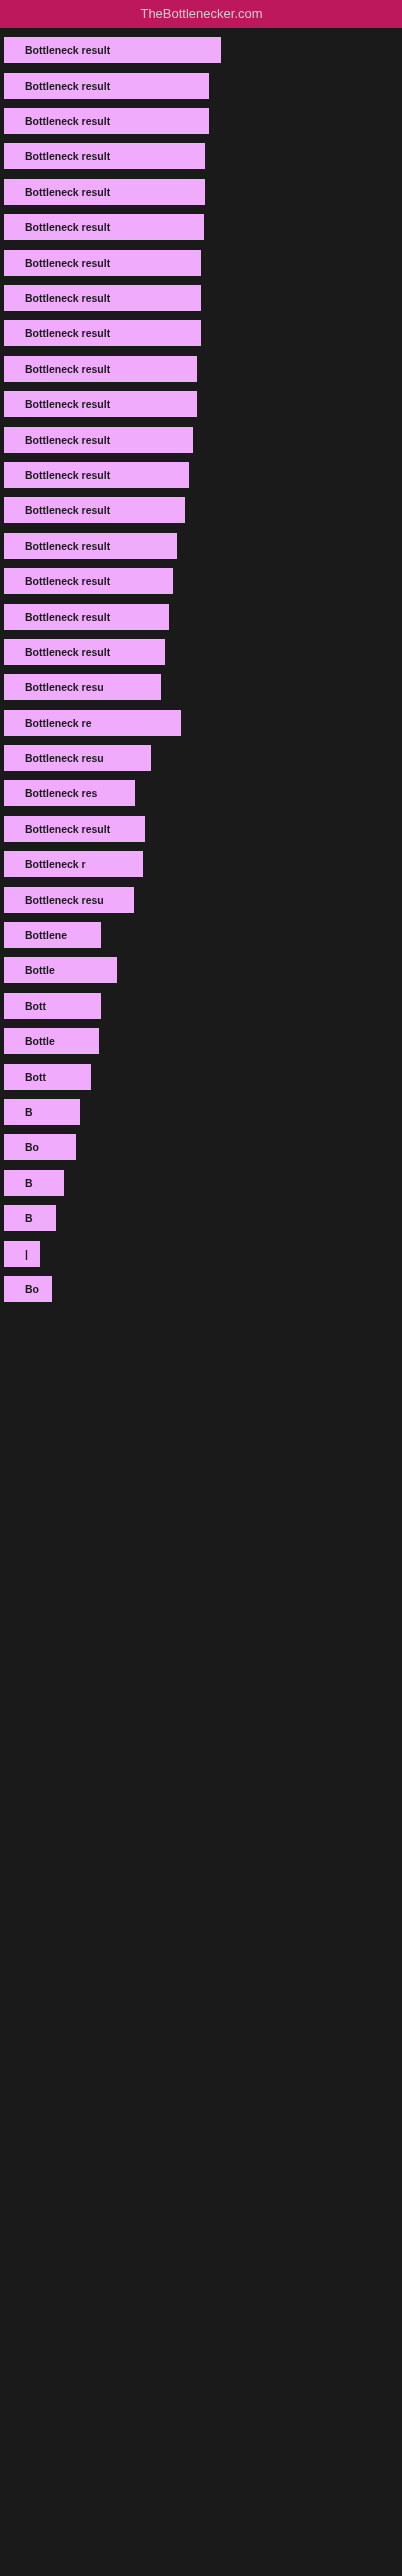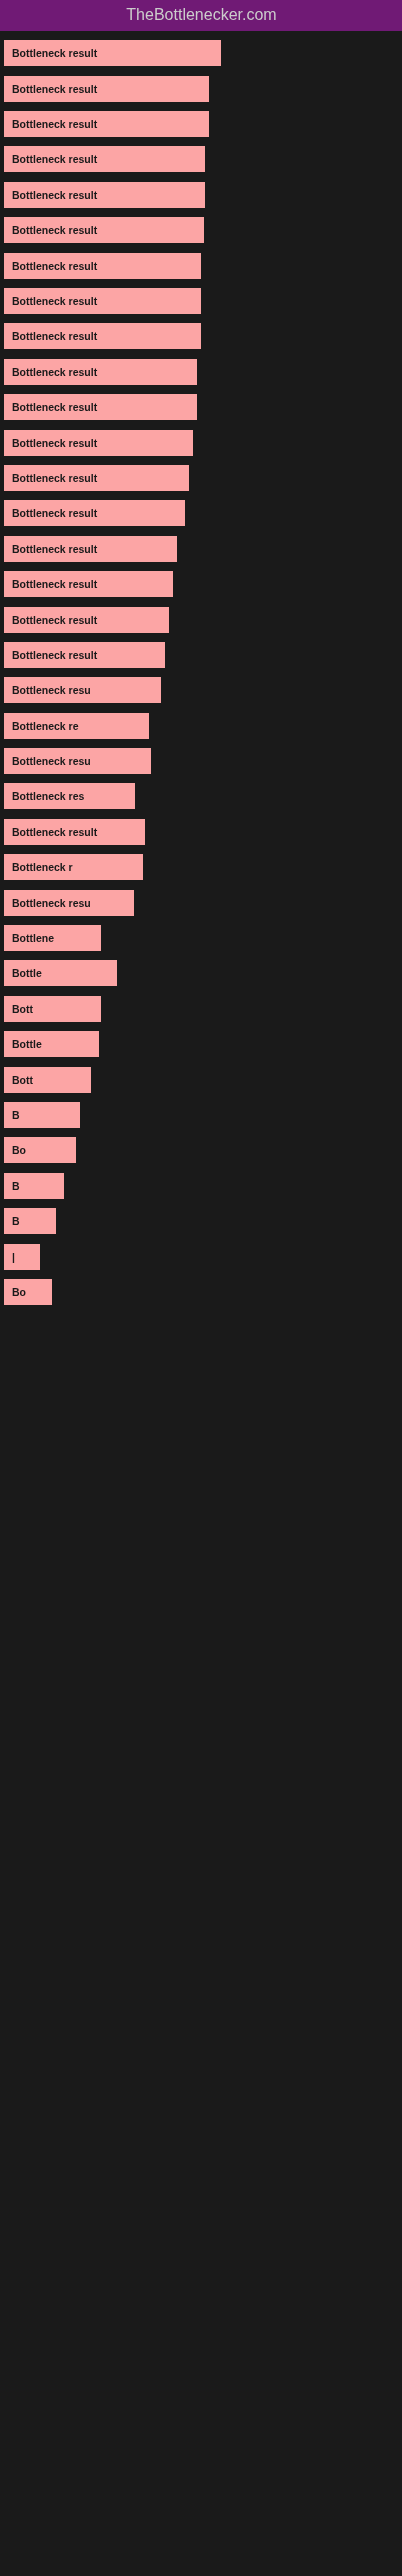--- a/index.html
+++ b/index.html
@@ -12,45 +12,45 @@
       width: 403px;
       min-height: 2576px;
       background-color: #1a1a1a;
       font-family: Arial, sans-serif;
       position: relative;
     }
 
     .site-title {
       text-align: center;
       color: #cccccc;
-      font-size: 16px;
+      font-size: 13px;
       padding: 6.4px 0;
-      background-color: #701a75;
+      background-color: #be185d;
     }
 
     .bars-container {
       padding: 8px 4px;
       display: flex;
       flex-direction: column;
       gap: 0px;
     }
 
     .bar-row {
       display: flex;
       align-items: center;
       margin-bottom: 6.4px;
       height: 29px;
     }
 
     .bar {
-      background-color: #fca5a5;
+      background-color: #f0abfc;
       height: 26px;
       display: flex;
       align-items: center;
-      padding-left: 8px;
+      padding-left: 21px;
       white-space: nowrap;
       overflow: hidden;
     }
 
     .bar-label {
       color: #1a1a1a;
       font-size: 10.5px;
       font-weight: bold;
     }
   </style>
@@ -151,21 +151,21 @@
       <div class="bar" style="width: 161px;">
         <span class="bar-label">Bottleneck result</span>
       </div>
     </div>
     <div class="bar-row">
       <div class="bar" style="width: 157px;">
         <span class="bar-label">Bottleneck resu</span>
       </div>
     </div>
     <div class="bar-row">
-      <div class="bar" style="width: 145px;">
+      <div class="bar" style="width: 177px;">
         <span class="bar-label">Bottleneck re</span>
       </div>
     </div>
     <div class="bar-row">
       <div class="bar" style="width: 147px;">
         <span class="bar-label">Bottleneck resu</span>
       </div>
     </div>
     <div class="bar-row">
       <div class="bar" style="width: 131px;">

